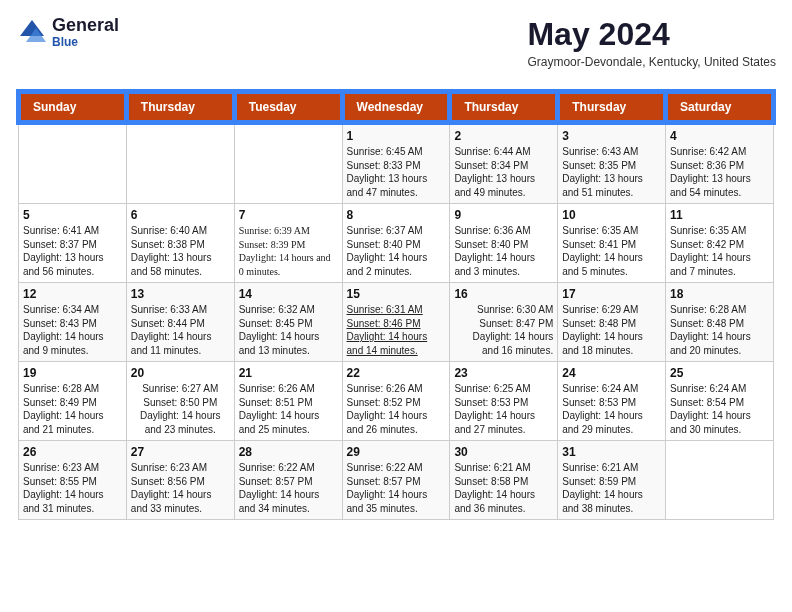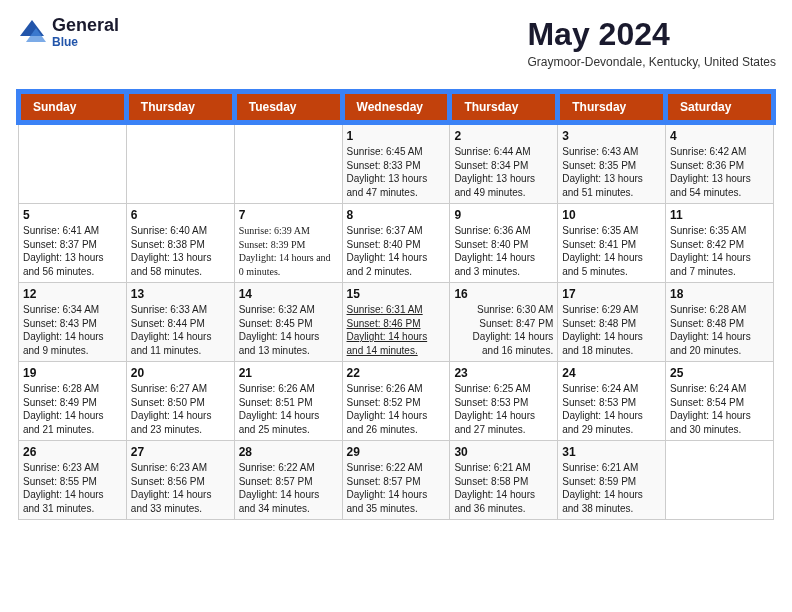--- a/index.html
+++ b/index.html
@@ -245,21 +245,21 @@
       </tr>
       <tr>
         <td>
           <div class="day-number">19</div>
           <div class="day-info" style="white-space: pre-line;">Sunrise: 6:28 AM
 Sunset: 8:49 PM
 Daylight: 14 hours and 21 minutes.</div>
         </td>
         <td>
           <div class="day-number">20</div>
-          <div class="day-info" style="white-space: pre-line;">Sunrise: 6:27 AM
+          <div class="day-info" style="white-space: pre-line; text-align: center;">Sunrise: 6:27 AM
 Sunset: 8:50 PM
 Daylight: 14 hours and 23 minutes.</div>
         </td>
         <td>
           <div class="day-number">21</div>
           <div class="day-info" style="white-space: pre-line;">Sunrise: 6:26 AM
 Sunset: 8:51 PM
 Daylight: 14 hours and 25 minutes.</div>
         </td>
         <td>

